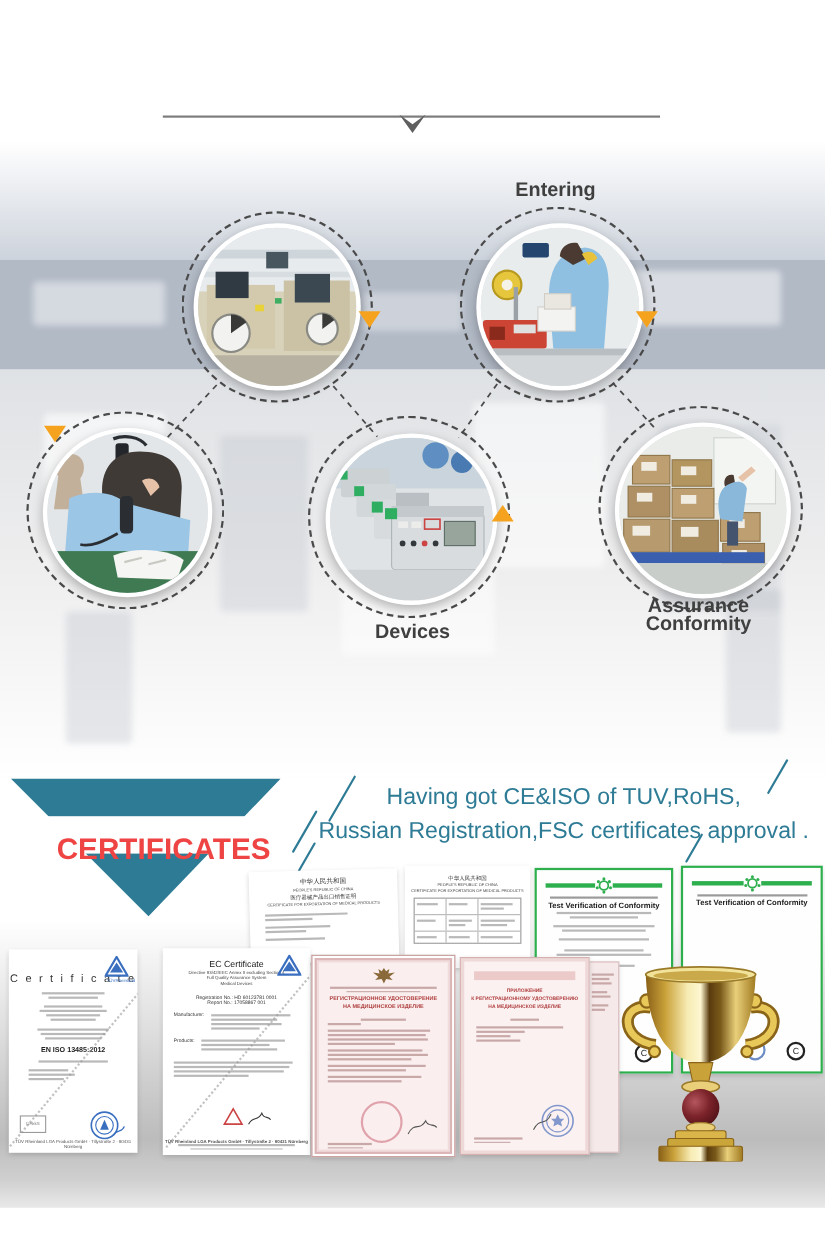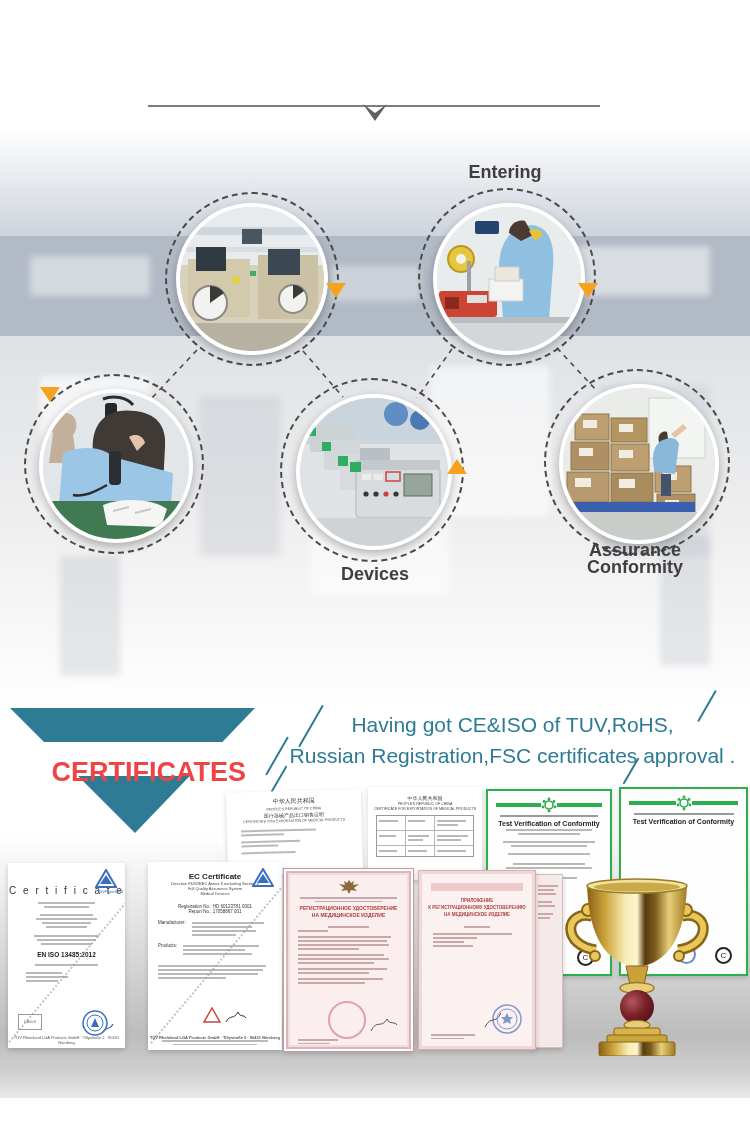--- a/index.html
+++ b/index.html
@@ -391,21 +391,21 @@
     </svg>
     <div class="tuv-foot" style="position:absolute;bottom:3px;left:0;right:0;">TÜV Rheinland LGA Products GmbH · Tillystraße 2 · 90431 Nürnberg</div>
   </div>
 
   <div class="cert" style="left:148px;top:862px;width:134px;height:188px;z-index:4;">
     <div class="dotline" style="width:230px;left:-38px;top:92px;transform:rotate(-50deg);"></div>
     <svg style="position:absolute;right:8px;top:6px;" width="22" height="20" viewBox="0 0 22 20">
       <path d="M11,1 L21,18 L1,18 Z" fill="none" stroke="#3a6fc0" stroke-width="2"></path>
       <path d="M11,6 L17,15 L5,15 Z" fill="#3a6fc0"></path>
     </svg>
-    <div style="margin-top:10px;text-align:center;font-size:8px;font-weight:bold;color:#222;">EC Certificate</div>
+    <div style="margin-top:10px;text-align:center;font-size:8px;font-weight:normal;color:#222;">EC Certificate</div>
     <div style="text-align:center;font-size:4px;color:#444;">Directive 93/42/EEC Annex II excluding Section 4</div>
     <div style="text-align:center;font-size:4px;color:#444;">Full Quality Assurance System</div>
     <div style="text-align:center;font-size:4px;color:#444;">Medical Devices</div>
     <div style="margin-top:8px;text-align:center;font-size:4.5px;color:#333;">Registration No.: HD 60123781 0001</div>
     <div style="text-align:center;font-size:4.5px;color:#333;">Report No.: 17058867 001</div>
     <div style="display:flex;padding:6px 10px 0;gap:6px;">
       <div style="font-size:4.5px;color:#333;white-space:nowrap;">Manufacturer:</div>
       <div style="flex:1;">
           <div class="barL" style="width:90%;"></div>
           <div class="barL" style="width:75%;"></div>

